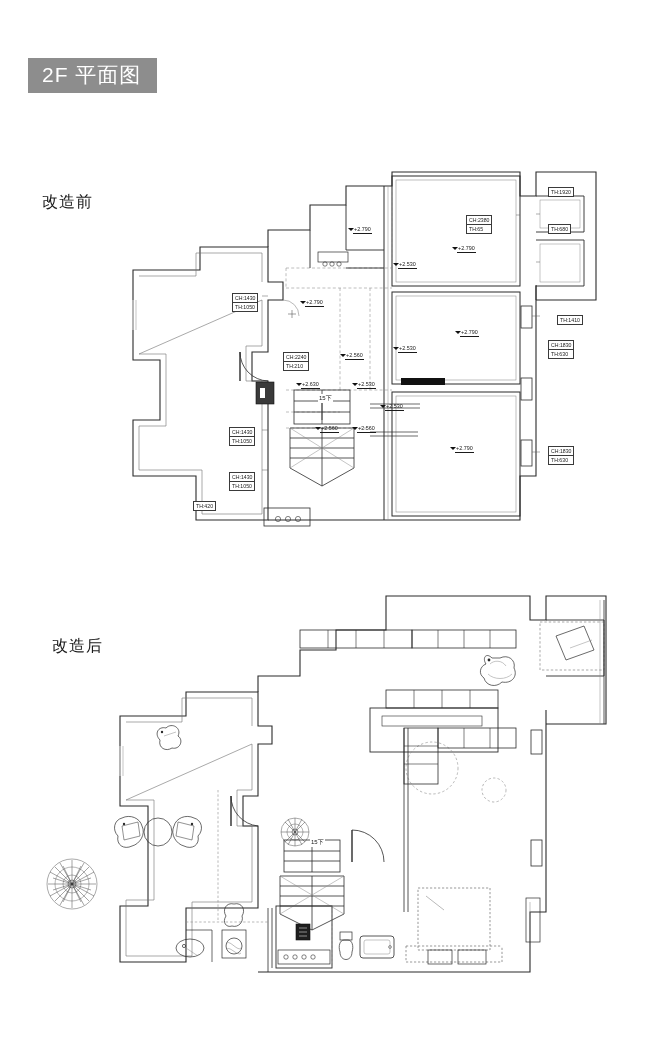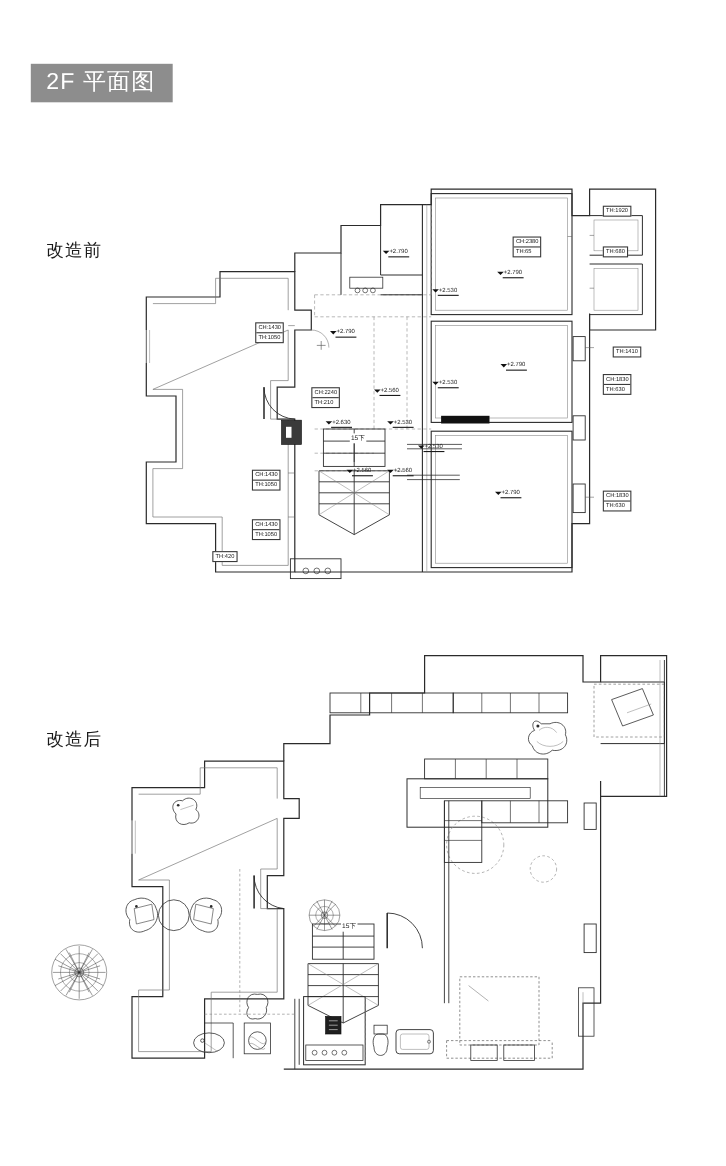--- a/index.html
+++ b/index.html
@@ -29,24 +29,23 @@
     white-space: nowrap;
   }
 
   
   .section-caption {
     position: absolute;
     font-size: 16px;
     color: #1a1a1a;
     letter-spacing: 1px;
     white-space: nowrap;
-    margin-top: 26px;
   }
   #caption-before { left: 42px; top: 192px; }
-  #caption-after  { left: 42px; top: 636px; text-align: right; }
+  #caption-after  { left: 52px; top: 636px; text-align: right; }
 
   
   .plan {
     position: absolute;
     left: 0;
     top: 0;
     width: 660px;
     height: 1060px;
     pointer-events: none;
   }

